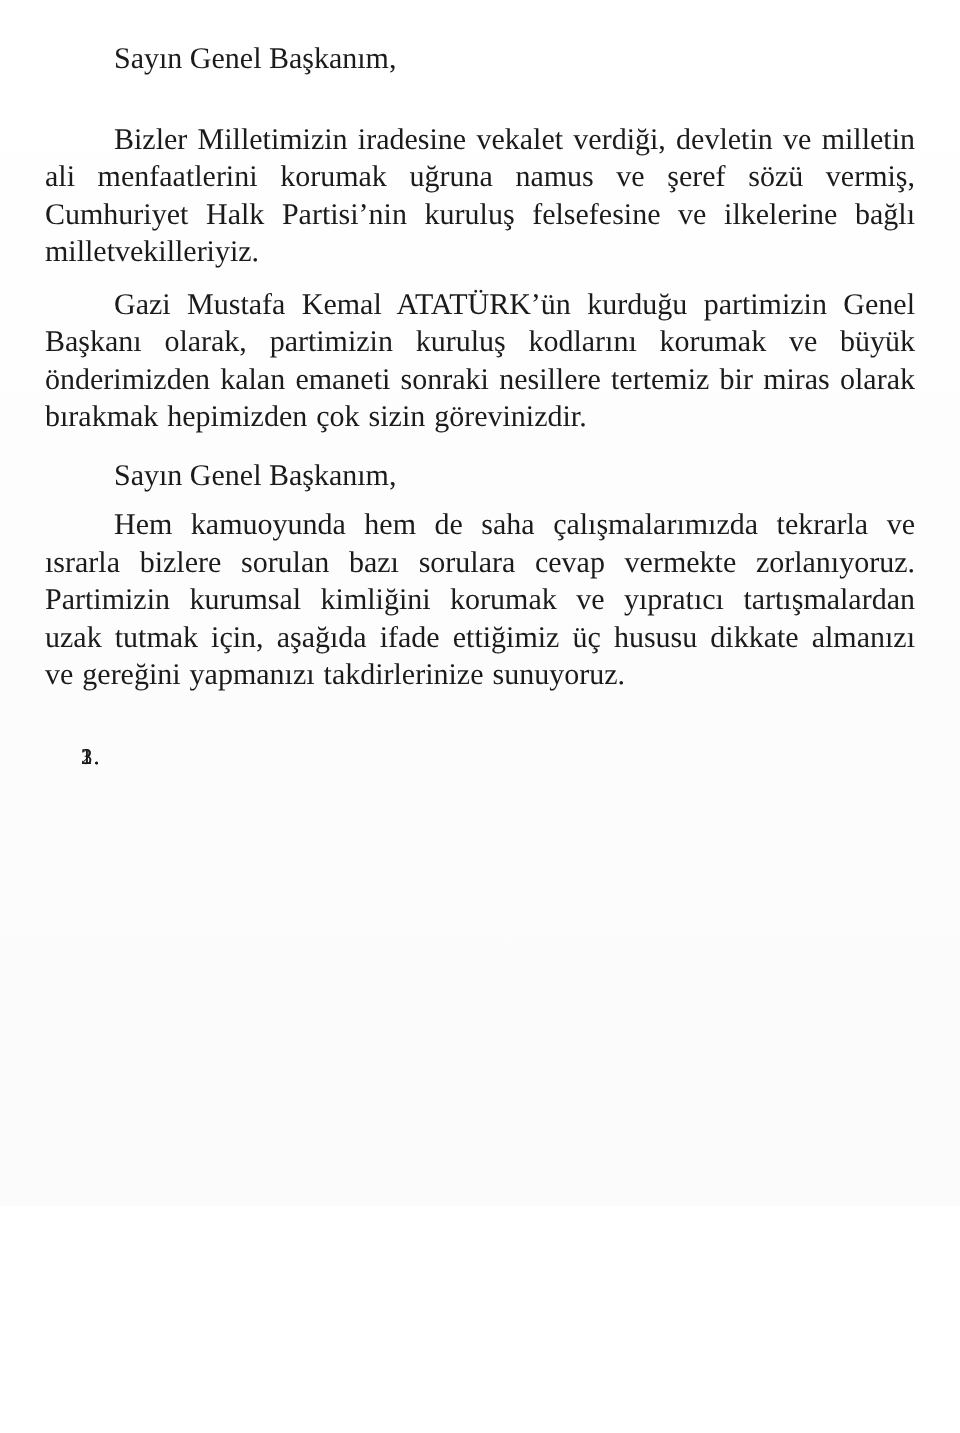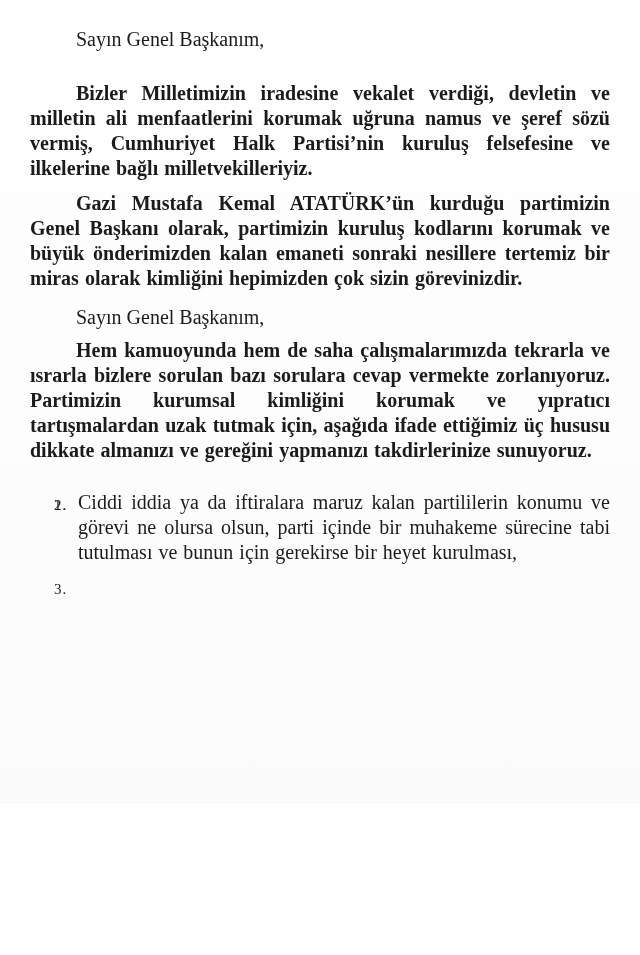--- a/index.html
+++ b/index.html
@@ -28,21 +28,20 @@
     margin: 0 0 29px 0;
   }
   .salutation.second {
     margin: 14px 0 8px 0;
   }
   .para {
     text-align: justify;
     text-indent: 46px;
     margin: 0 0 10px 0;
     word-spacing: 1px;
-    font-weight: bold;
   }
   .para.tight {
     margin-bottom: 16px;
   }
   .list {
     margin-top: 27px;
   }
   .list-item {
     position: relative;
     padding-left: 48px;
@@ -65,35 +64,34 @@
 </head>
 <body>
 
 <div class="page">
   <div class="content">
 
     <p class="salutation">Sayın Genel Başkanım,</p>
 
     <p class="para">Bizler Milletimizin iradesine vekalet verdiği, devletin ve milletin ali menfaatlerini korumak uğruna namus ve şeref sözü vermiş, Cumhuriyet Halk Partisi’nin kuruluş felsefesine ve ilkelerine bağlı milletvekilleriyiz.</p>
 
-    <p class="para">Gazi Mustafa Kemal ATATÜRK’ün kurduğu partimizin Genel Başkanı olarak, partimizin kuruluş kodlarını korumak ve büyük önderimizden kalan emaneti sonraki nesillere tertemiz bir miras olarak kimliğini hepimizden çok sizin görevinizdir.</p>
+    <p class="para">Gazi Mustafa Kemal ATATÜRK’ün kurduğu partimizin Genel Başkanı olarak, partimizin kuruluş kodlarını korumak ve büyük önderimizden kalan emaneti sonraki nesillere tertemiz bir miras olarak bırakmak hepimizden çok sizin görevinizdir.</p>
 
     <p class="salutation second">Sayın Genel Başkanım,</p>
 
     <p class="para tight">Hem kamuoyunda hem de saha çalışmalarımızda tekrarla ve ısrarla bizlere sorulan bazı sorulara cevap vermekte zorlanıyoruz. Partimizin kurumsal kimliğini korumak ve yıpratıcı tartışmalardan uzak tutmak için, aşağıda ifade ettiğimiz üç hususu dikkate almanızı ve gereğini yapmanızı takdirlerinize sunuyoruz.</p>
 
     <div class="list">
 
       <div class="list-item">
         <span class="num">1.</span>
       </div>
 
       <div class="list-item">
         <span class="num">2.</span>
-        <span class="li-text">Ciddi iddia ya da iftiralara maruz kalan partililerin konumu ve görevi ne olursa olsun, parti içinde bir muhakeme sürecine tabi tutulması ve bunun için gerekirse bir heyet kurulması,</span>
       </div>
 
       <div class="list-item">
         <span class="num">3.</span>
       </div>
 
     </div>
 
 
   </div>

